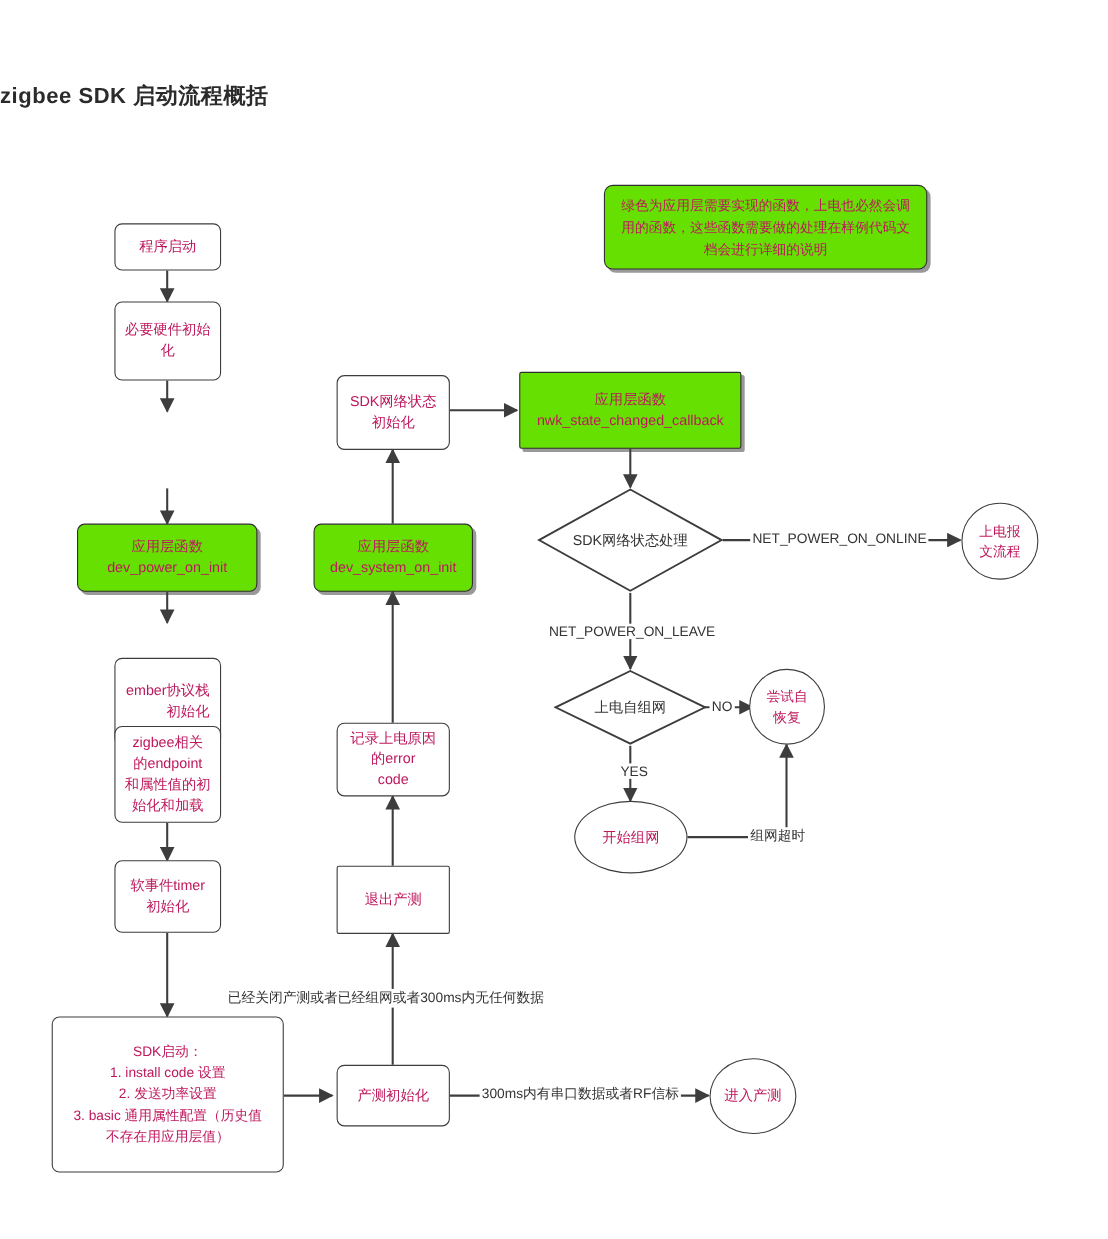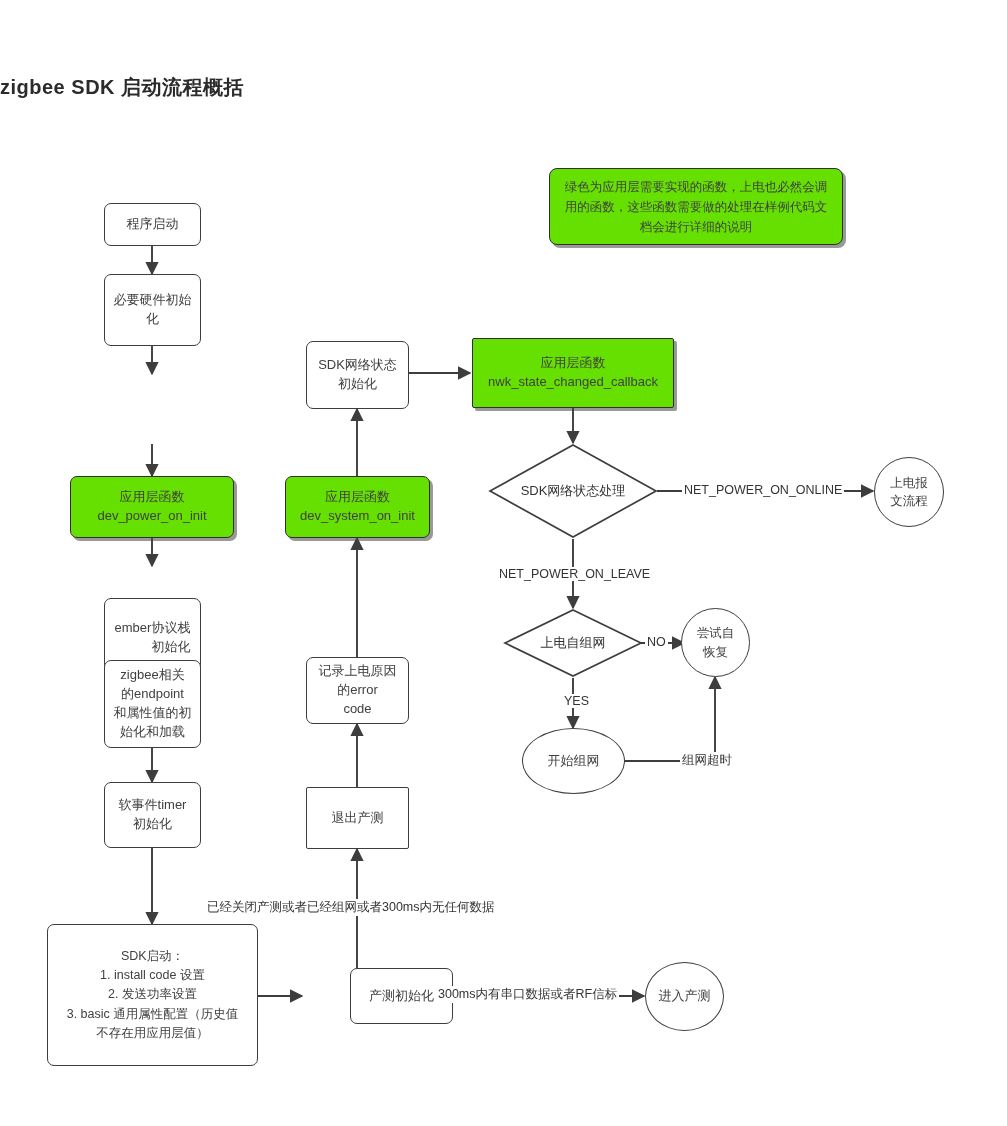--- a/index.html
+++ b/index.html
@@ -28,21 +28,21 @@
   
   .node{
     position:absolute;
     box-sizing:border-box;
     display:flex;
     align-items:center;
     justify-content:center;
     text-align:center;
     font-size:13px;
     line-height:1.45;
-    color:#404040;
+    color:#be185d;
     background:#ffffff;
     border:1.6px solid #3d3d3d;
     border-radius:7px;
     padding:4px 6px;
     white-space:pre-line;
     word-break:break-all;
   }
   .node.sharp{border-radius:2px;}
   .node.green{
     background:#66e000;
@@ -178,21 +178,21 @@
 
   <div class="node" style="left:104px; top:782px; width:97px; height:66px;">软事件timer
 初始化</div>
 
   <div class="node" style="left:47px; top:924px; width:211px; height:142px; font-size:12.5px; line-height:1.55;">SDK启动：
 1. install code 设置
 2. 发送功率设置
 3. basic 通用属性配置（历史值
 不存在用应用层值）</div>
 
-  <div class="node" style="left:306px; top:968px; width:103px; height:56px;margin-left:44px;">产测初始化</div>
+  <div class="node" style="left:306px; top:968px; width:103px; height:56px;">产测初始化</div>
 
   <div class="node ellipse" style="left:645px; top:962px; width:79px; height:69px;">进入产测</div>
 
   <div class="node sharp" style="left:306px; top:787px; width:103px; height:62px;text-align:center;">退出产测</div>
 
   <div class="node" style="left:306px; top:657px; width:103px; height:67px;">记录上电原因
 的error
 code</div>
 
   <div class="node green" style="left:285px; top:476px; width:145px; height:62px;">应用层函数

